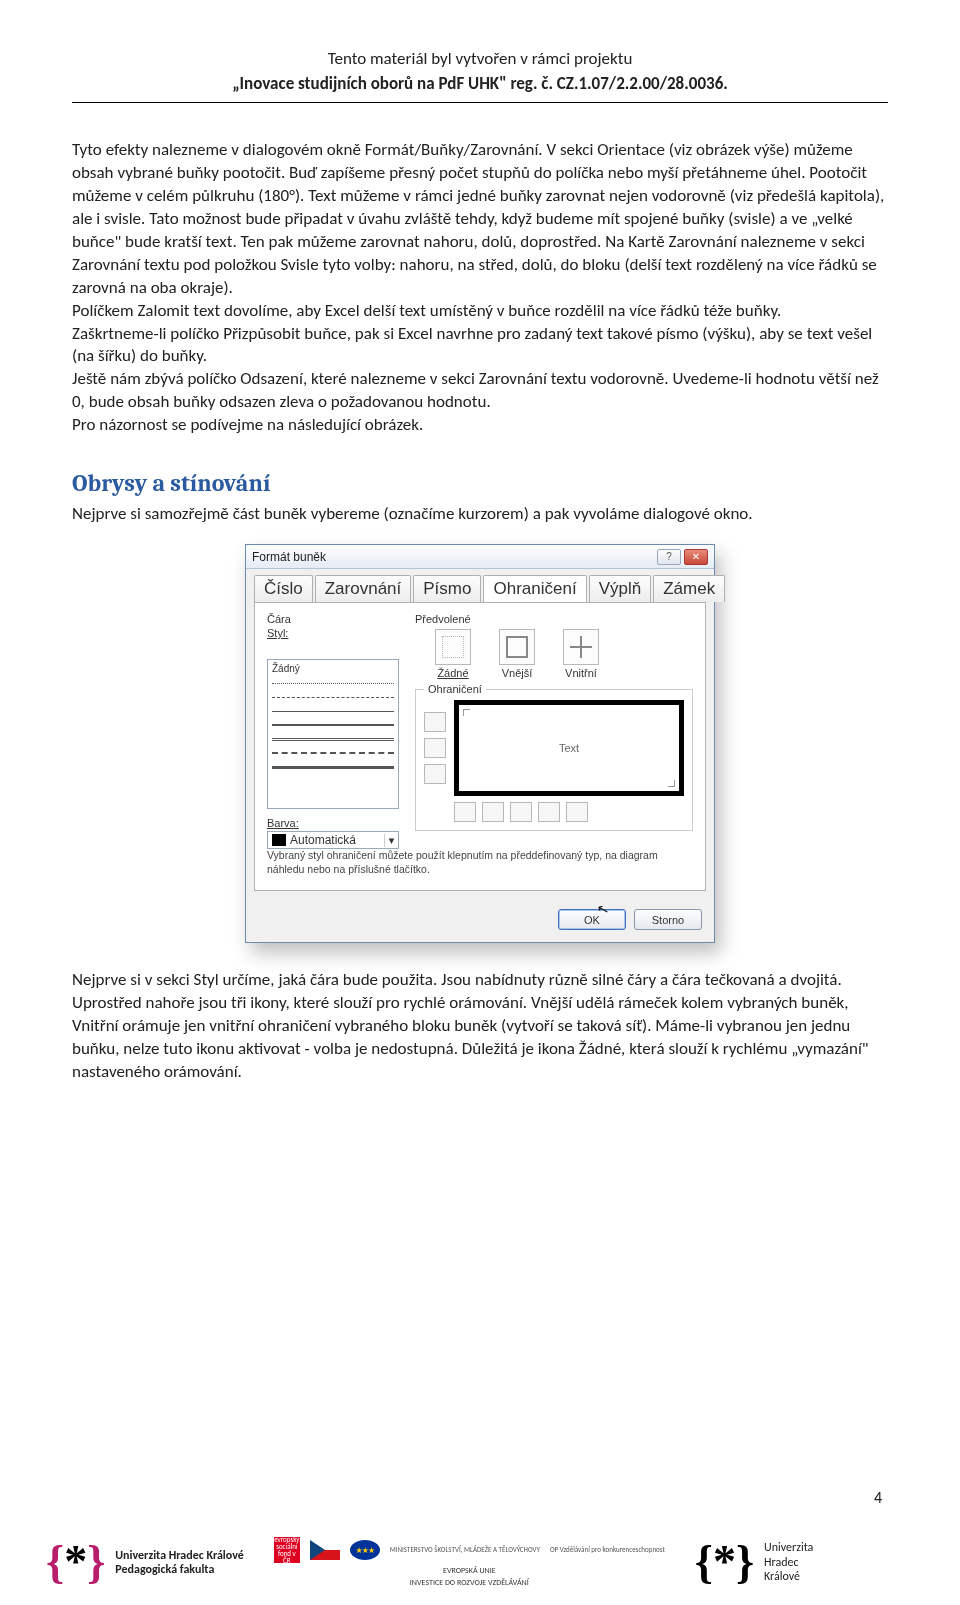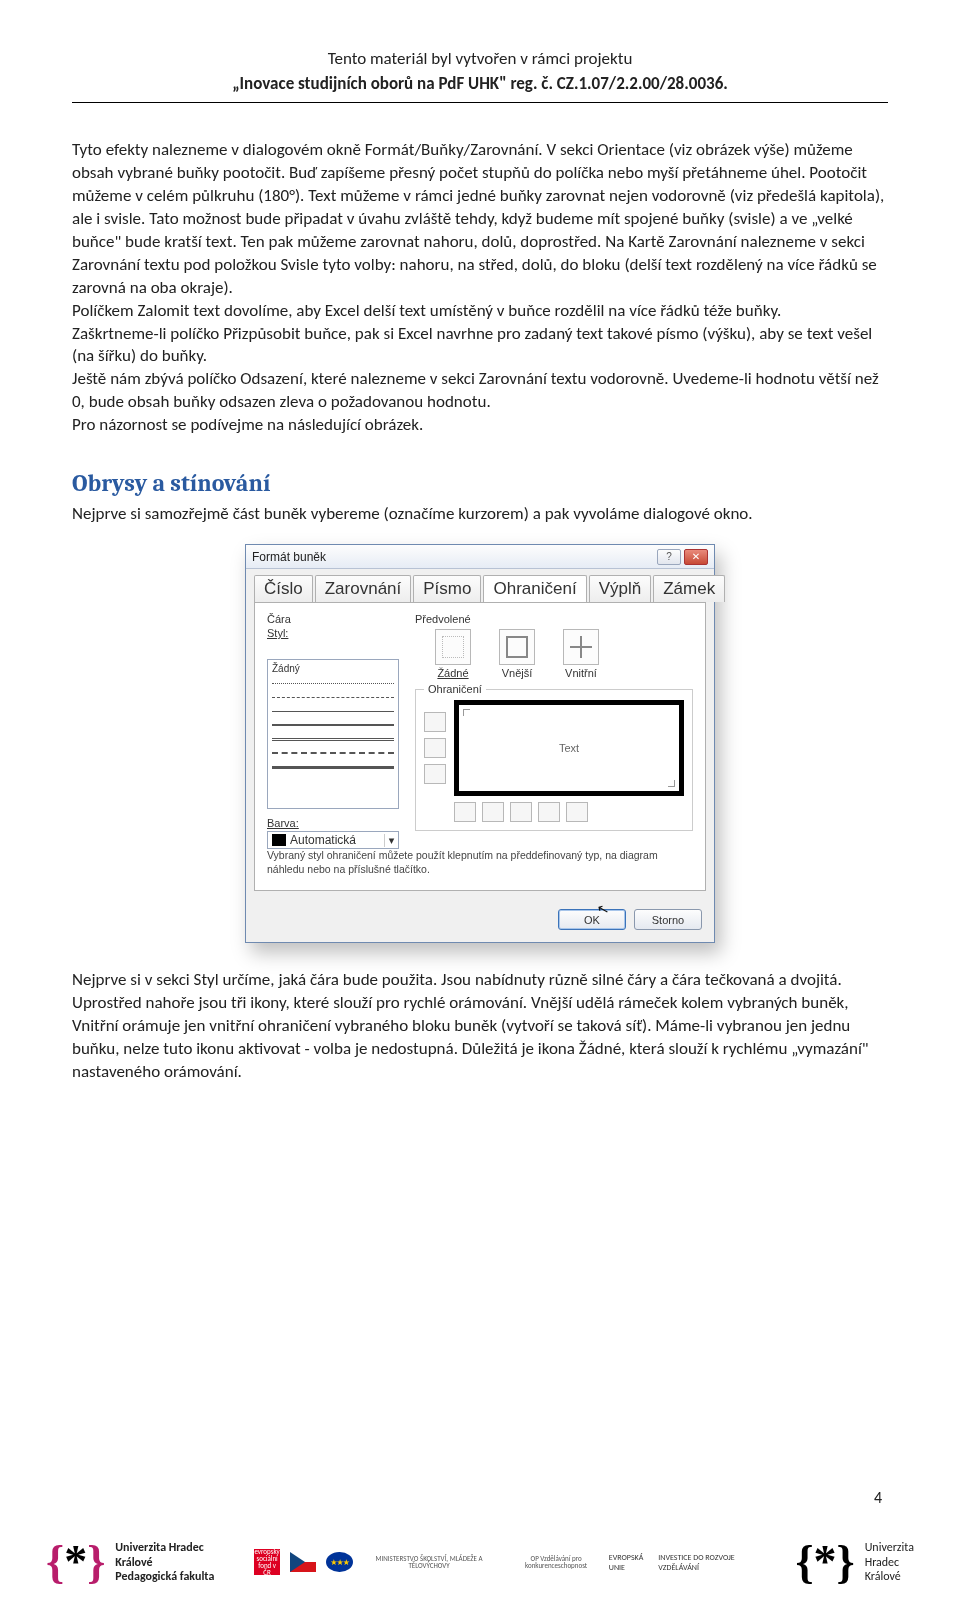--- a/index.html
+++ b/index.html
@@ -63,21 +63,21 @@
 
   .page-num { position: absolute; right: 78px; bottom: 98px; font-size: 16px; }
 
   
   .footer { position: absolute; left: 0; right: 0; bottom: 0; height: 86px; display:flex; align-items:center; padding: 0 46px; gap: 30px; }
   .logo-asterisk { display:flex; align-items:center; gap:10px; }
   .ast { font-size: 46px; color:#b81d6b; font-weight:bold; font-family: Georgia, serif; line-height: 0.8; }
   .ast-b { color:#000; }
   .logo-text { font-size: 12px; line-height: 1.2; }
   .logo-text b { font-weight: bold; }
-  .eu-block { display:flex; align-items:center; font-size: 8px; color:#333; gap: 2px; }
+  .eu-block { display:flex; flex-direction: column; align-items:center; font-size: 8px; color:#333; gap: 2px; }
   .eu-row { display:flex; gap: 10px; align-items:center; }
   .flag-cz { width: 30px; height: 20px; background: linear-gradient(to bottom,#fff 50%,#d7141a 50%); position:relative; }
   .flag-cz::before { content:""; position:absolute; left:0; top:0; border-top:10px solid transparent; border-bottom:10px solid transparent; border-left:15px solid #11457e; }
   .flag-eu { width: 30px; height: 20px; background:#003399; border-radius:50%; display:flex; align-items:center; justify-content:center;}
   .flag-eu span { color:#ffcc00; font-size:8px; letter-spacing:-1px; }
   .esf { width: 26px; height: 26px; background:#d02; display:flex; align-items:center; justify-content:center; color:#fff; font-size:7px; line-height:1; text-align:center; }
   .msmt { font-size: 7px; color:#555; text-align:center; line-height:1.05; }
   .opvk { font-size: 7px; color:#555; text-align:center; line-height:1.05; }
 </style>
 </head>

